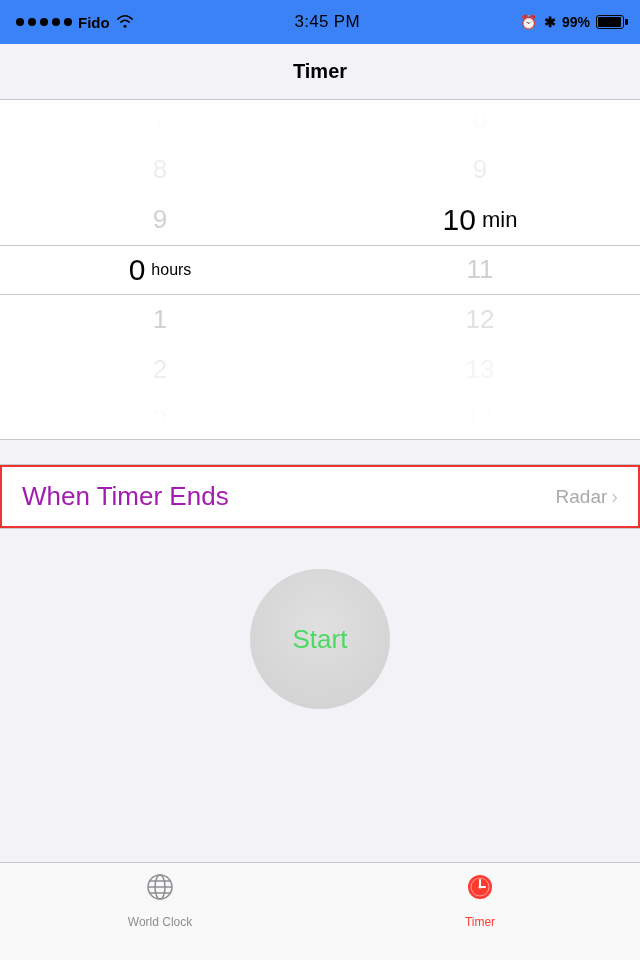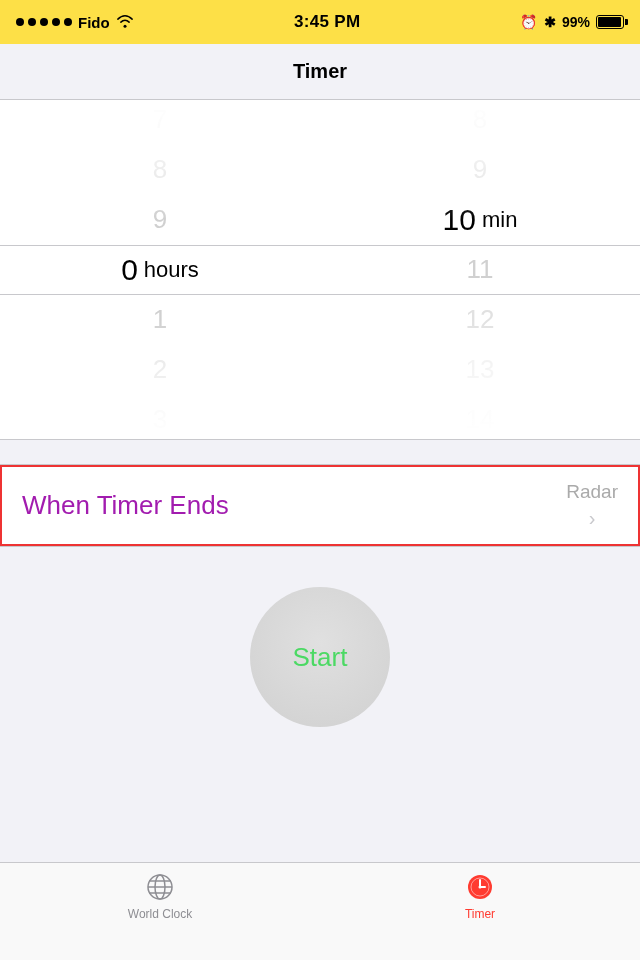--- a/index.html
+++ b/index.html
@@ -9,21 +9,21 @@
       height: 960px;
       background: #f2f2f7;
       font-family: -apple-system, 'Helvetica Neue', Helvetica, Arial, sans-serif;
       overflow: hidden;
       position: relative;
     }
 
     
     .status-bar {
       height: 44px;
-      background: #fde047;
+      background: #3b82f6;
       display: flex;
       align-items: center;
       justify-content: space-between;
       padding: 8px 16px;
     }
     .status-left {
       display: flex;
       align-items: center;
       gap: 6px;
       font-size: 15px;
@@ -38,21 +38,21 @@
       background: #000;
     }
     .carrier {
       font-size: 15px;
       font-weight: 600;
     }
     .wifi-icon svg { width: 18px; height: 14px; }
 
     .status-center {
       font-size: 17px;
-      font-weight: 700;
+      font-weight: 400;
       letter-spacing: 0.3px;
     }
     .status-right {
       display: flex;
       align-items: center;
       gap: 6px;
       font-size: 14px;
       font-weight: 600;
     }
     .battery-container {
@@ -201,21 +201,20 @@
     .timer-ends-label {
       font-size: 26px;
       color: #a21caf;
       text-align: right;
     }
 
     .timer-ends-value-group {
       display: flex;
       align-items: center;
       gap: 4px;
-      flex-direction: column;
     }
 
     .timer-ends-value {
       font-size: 19px;
       color: #aaa;
     }
 
     .chevron-icon {
       color: #c8c8cc;
       font-size: 20px;
@@ -267,21 +266,21 @@
       display: flex;
       align-items: flex-start;
       padding-top: 8px;
     }
 
     .tab-item {
       flex: 1;
       display: flex;
       flex-direction: column;
       align-items: center;
-      gap: 4px;
+      gap: 12px;
       cursor: pointer;
     }
 
     .tab-icon {
       width: 32px;
       height: 32px;
       display: flex;
       align-items: center;
       justify-content: center;
     }
@@ -339,21 +338,21 @@
   <div class="picker-selection-bar"></div>
   <div class="picker-columns">
 
     <div class="picker-column">
       <div class="picker-items">
         <div class="picker-item" style="opacity:0.2;">7</div>
         <div class="picker-item" style="opacity:0.35;">8</div>
         <div class="picker-item" style="opacity:0.55;">9</div>
         <div class="picker-item selected">
           <span style="font-size:30px; font-weight:400;">0</span>
-          <span style="font-size:22px; margin-left:6px;">hours</span>
+          <span style="font-size:16px; margin-left:6px;">hours</span>
         </div>
         <div class="picker-item" style="opacity:0.55;">1</div>
         <div class="picker-item" style="opacity:0.35;">2</div>
         <div class="picker-item" style="opacity:0.2;">3</div>
       </div>
     </div>
 
     <div class="picker-column">
       <div class="picker-items">
         <div class="picker-item" style="opacity:0.2;">8</div>

